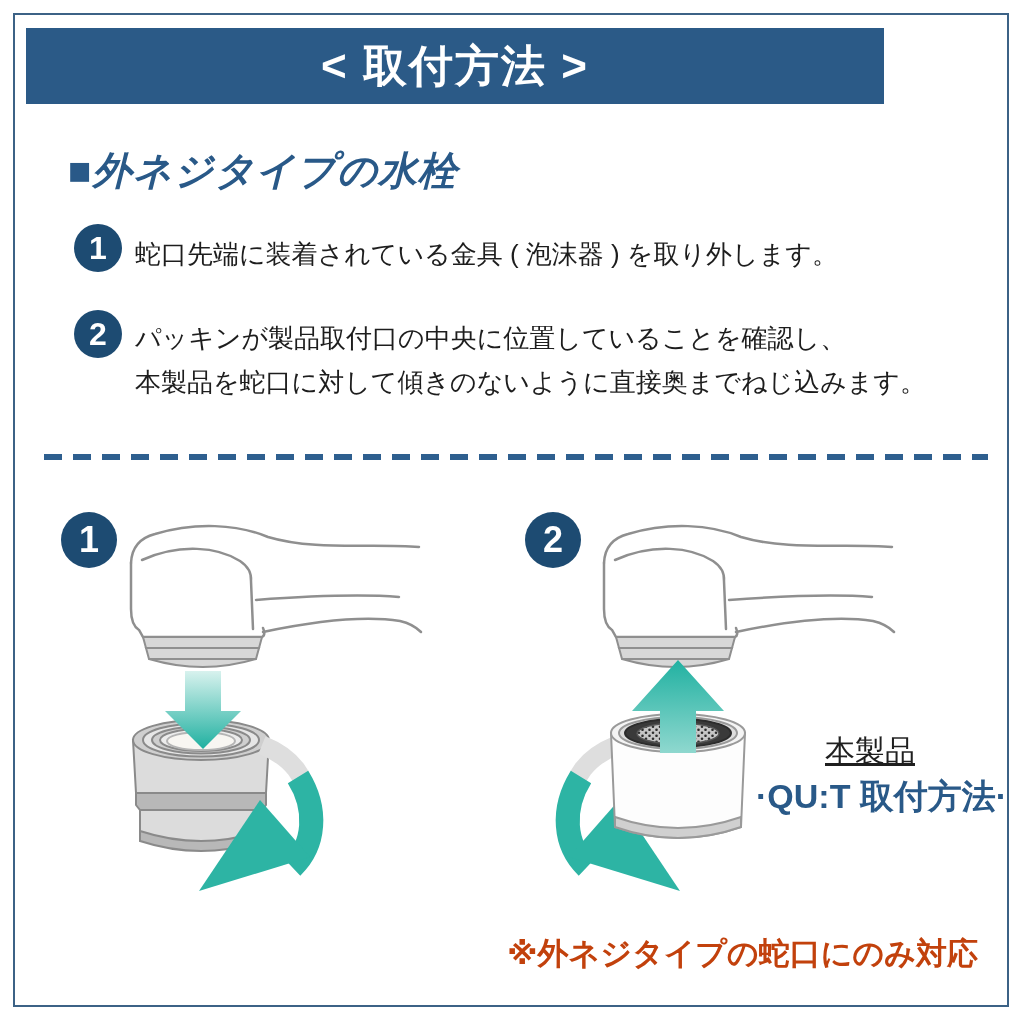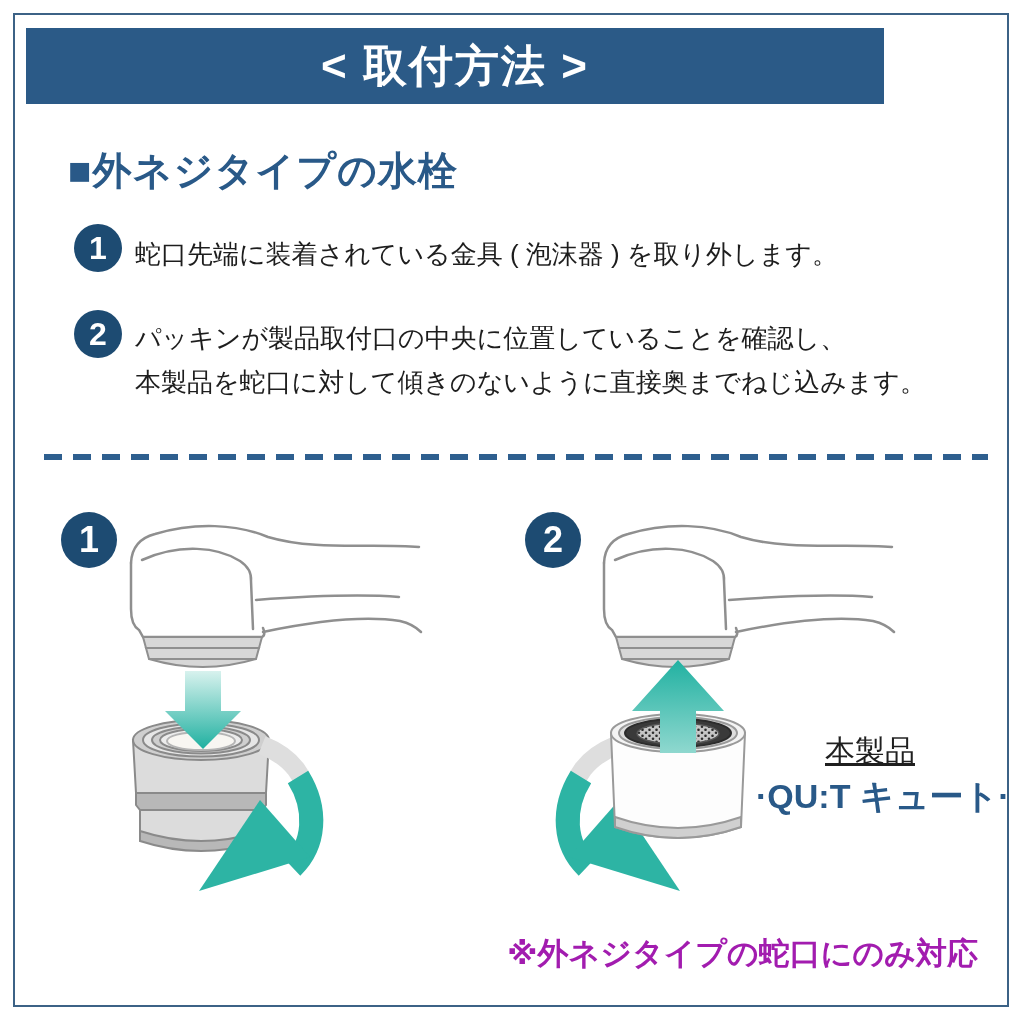--- a/index.html
+++ b/index.html
@@ -13,21 +13,21 @@
   }
   .header-bar{
     position:absolute;left:26px;top:28px;width:858px;height:76px;
     background:#2b5a87;display:flex;align-items:center;justify-content:center;
   }
   .header-bar span{
     color:#ffffff;font-size:44px;font-weight:bold;letter-spacing:2px;
   }
   .section-heading{
     position:absolute;left:68px;top:144px;margin:0;
-    color:#295988;font-size:39px;font-weight:bold;letter-spacing:1px;
+    color:#295988;font-size:39px;font-weight:bold;letter-spacing:1px;font-style:italic;
   }
   .badge{
     position:absolute;background:#1d4b72;border-radius:50%;color:#fff;
     display:flex;align-items:center;justify-content:center;font-weight:bold;
   }
   .step-badge{width:48px;height:48px;font-size:32px;}
   .badge-s1{left:74px;top:224px;}
   .badge-s2{left:74px;top:310px;}
   .fig-badge{width:56px;height:56px;font-size:36px;}
   .fb1{left:61px;top:512px;}
@@ -48,21 +48,21 @@
   }
   .caption-title{
     position:absolute;left:770px;top:731px;width:200px;text-align:center;
     color:#1f1f1f;font-size:30px;white-space:nowrap;text-decoration:underline;
   }
   .caption-product{
     position:absolute;left:756px;top:774px;width:236px;text-align:center;
     color:#295988;font-size:34px;font-weight:bold;white-space:nowrap;
   }
   .footnote{
-    position:absolute;right:46px;top:933px;color:#a21caf;font-size:31px;
+    position:absolute;right:46px;top:933px;color:#c2410c;font-size:31px;
     font-weight:bold;white-space:nowrap;letter-spacing:0px;
   }
 </style>
 </head>
 <body>
 
 <div class="page">
 
   <div class="page-border"></div>
 
@@ -176,17 +176,17 @@
   </svg>
 
   <div class="badge fig-badge fb1">
     <span>1</span>
   </div>
   <div class="badge fig-badge fb2">
     <span>2</span>
   </div>
 
   <div class="caption-title">本製品</div>
-  <div class="caption-product">·QU:T キュート·</div>
+  <div class="caption-product">·QU:T 取付方法·</div>
 
   <div class="footnote">※外ネジタイプの蛇口にのみ対応</div>
 
 </div>
 
 </body></html>

